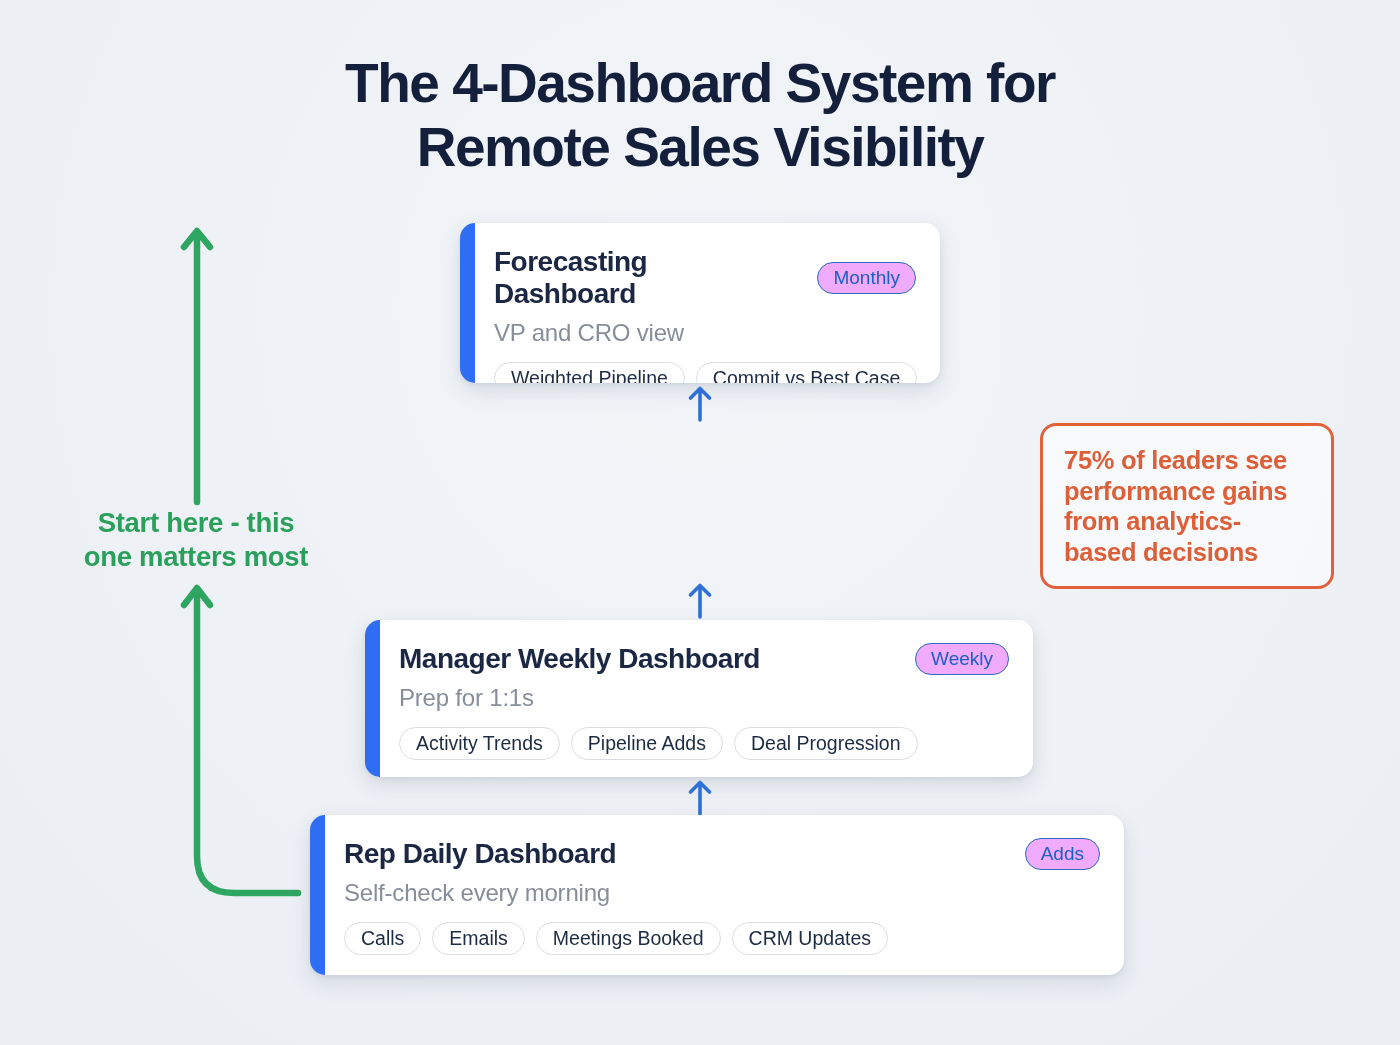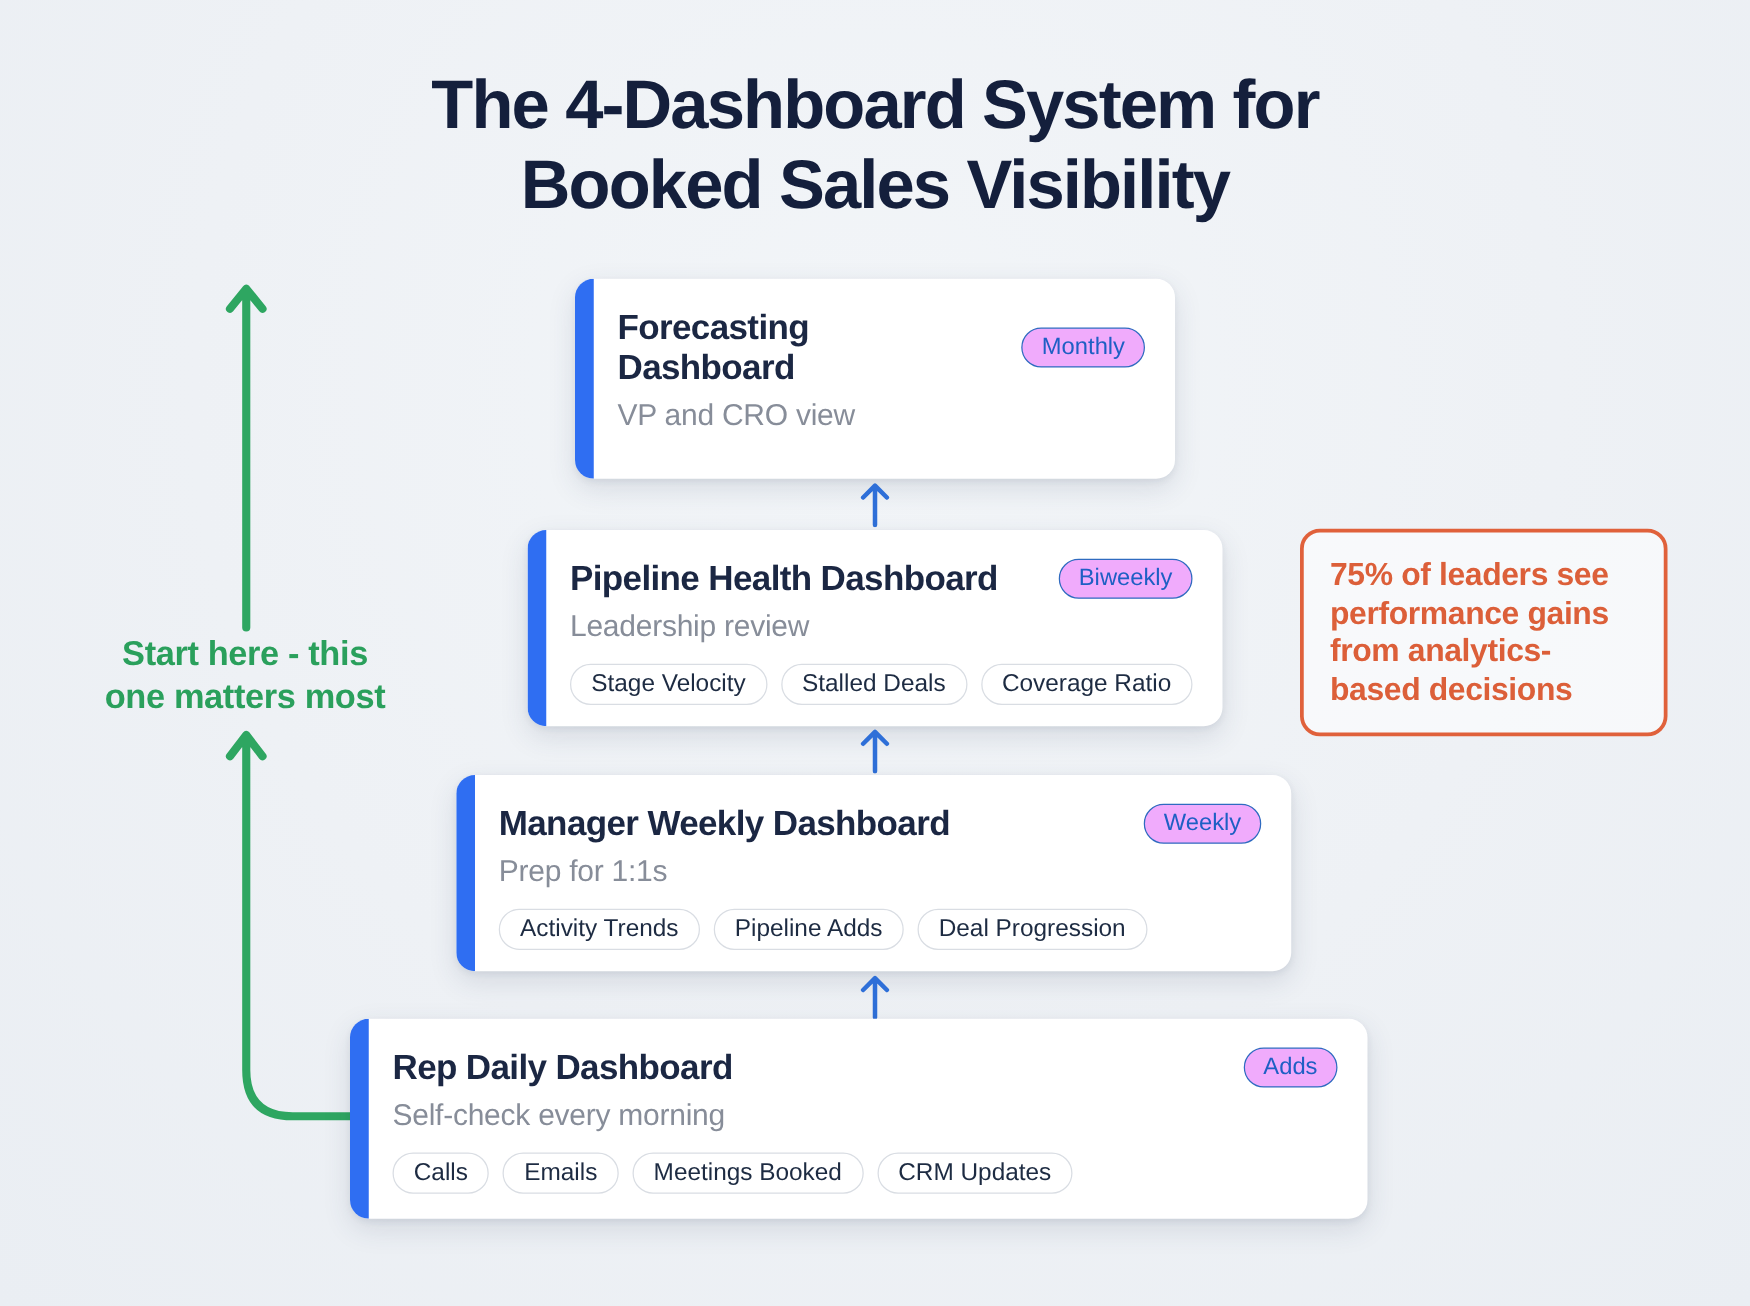--- a/index.html
+++ b/index.html
@@ -83,21 +83,21 @@
     background: #ffffff;
     border: 1.5px solid #d9dde3;
     border-radius: 999px;
     padding: 4px 16px;
     white-space: nowrap;
   }
 
   #card-1 { left: 460px; top: 223px; width: 480px; height: 160px; }
   #card-2 { left: 422px; top: 424px; width: 556px; height: 157px; }
   #card-3 { left: 365px; top: 620px; width: 668px; height: 157px; }
-  #card-4 { left: 280px; top: 815px; width: 814px; height: 160px; }
+  #card-4 { left: 310px; top: 815px; width: 814px; height: 160px; }
 
   
   .flow-arrow { position: absolute; left: 685px; width: 30px; height: 38px; }
   #flow-arrow-1 { top: 384px; }
   #flow-arrow-2 { top: 581px; }
   #flow-arrow-3 { top: 778px; }
 
   .green-arrow-upper { position: absolute; left: 178px; top: 222px; width: 38px; height: 284px; }
   .green-arrow-lower { position: absolute; left: 178px; top: 578px; width: 124px; height: 324px; }
 
@@ -135,21 +135,21 @@
     color: #dc5f39;
   }
 </style>
 </head>
 <body>
 
 <div class="stage">
 
   <h1 class="main-title">
     <span>The 4-Dashboard System for</span>
-    <span>Booked Sales Visibility</span>
+    <span>Remote Sales Visibility</span>
   </h1>
 
   <svg class="green-arrow-upper" viewBox="0 0 38 284">
     <path d="M19 280 L19 12 M6 25 L19 9 L32 25" fill="none" stroke="#2ea661" stroke-width="6.5" stroke-linecap="round" stroke-linejoin="round"></path>
   </svg>
 
   <div class="start-label">
     <span>Start here - this</span>
     <span>one matters most</span>
   </div>
@@ -158,39 +158,30 @@
     <path d="M19 14 L19 278 Q19 315 56 315 L120 315 M6 27 L19 10 L32 27" fill="none" stroke="#2ea661" stroke-width="6.5" stroke-linecap="round" stroke-linejoin="round"></path>
   </svg>
 
   <div class="card" id="card-1">
     <div class="stripe"></div>
     <div class="card-head">
       <div class="card-title">Forecasting Dashboard</div>
       <div class="badge">Monthly</div>
     </div>
     <div class="card-sub">VP and CRO view</div>
+    <div class="tags">
+      <span class="tag">Weighted Pipeline</span>
+      <span class="tag">Commit vs Best Case</span>
+    </div>
   </div>
 
   <svg class="flow-arrow" id="flow-arrow-1" viewBox="0 0 30 38">
     <path d="M15 36 L15 5 M5.5 14 L15 4.5 L24.5 14" fill="none" stroke="#2e6fd8" stroke-width="3.6" stroke-linecap="round" stroke-linejoin="round"></path>
   </svg>
 
-  <div class="card" id="card-2">
-    <div class="stripe"></div>
-    <div class="card-head">
-      <div class="card-title">Pipeline Health Dashboard</div>
-      <div class="badge">Biweekly</div>
-    </div>
-    <div class="card-sub">Leadership review</div>
-    <div class="tags">
-      <span class="tag">Stage Velocity</span>
-      <span class="tag">Stalled Deals</span>
-      <span class="tag">Coverage Ratio</span>
-    </div>
-  </div>
 
   <svg class="flow-arrow" id="flow-arrow-2" viewBox="0 0 30 38">
     <path d="M15 36 L15 5 M5.5 14 L15 4.5 L24.5 14" fill="none" stroke="#2e6fd8" stroke-width="3.6" stroke-linecap="round" stroke-linejoin="round"></path>
   </svg>
 
   <div class="card" id="card-3">
     <div class="stripe"></div>
     <div class="card-head">
       <div class="card-title">Manager Weekly Dashboard</div>
       <div class="badge">Weekly</div>

